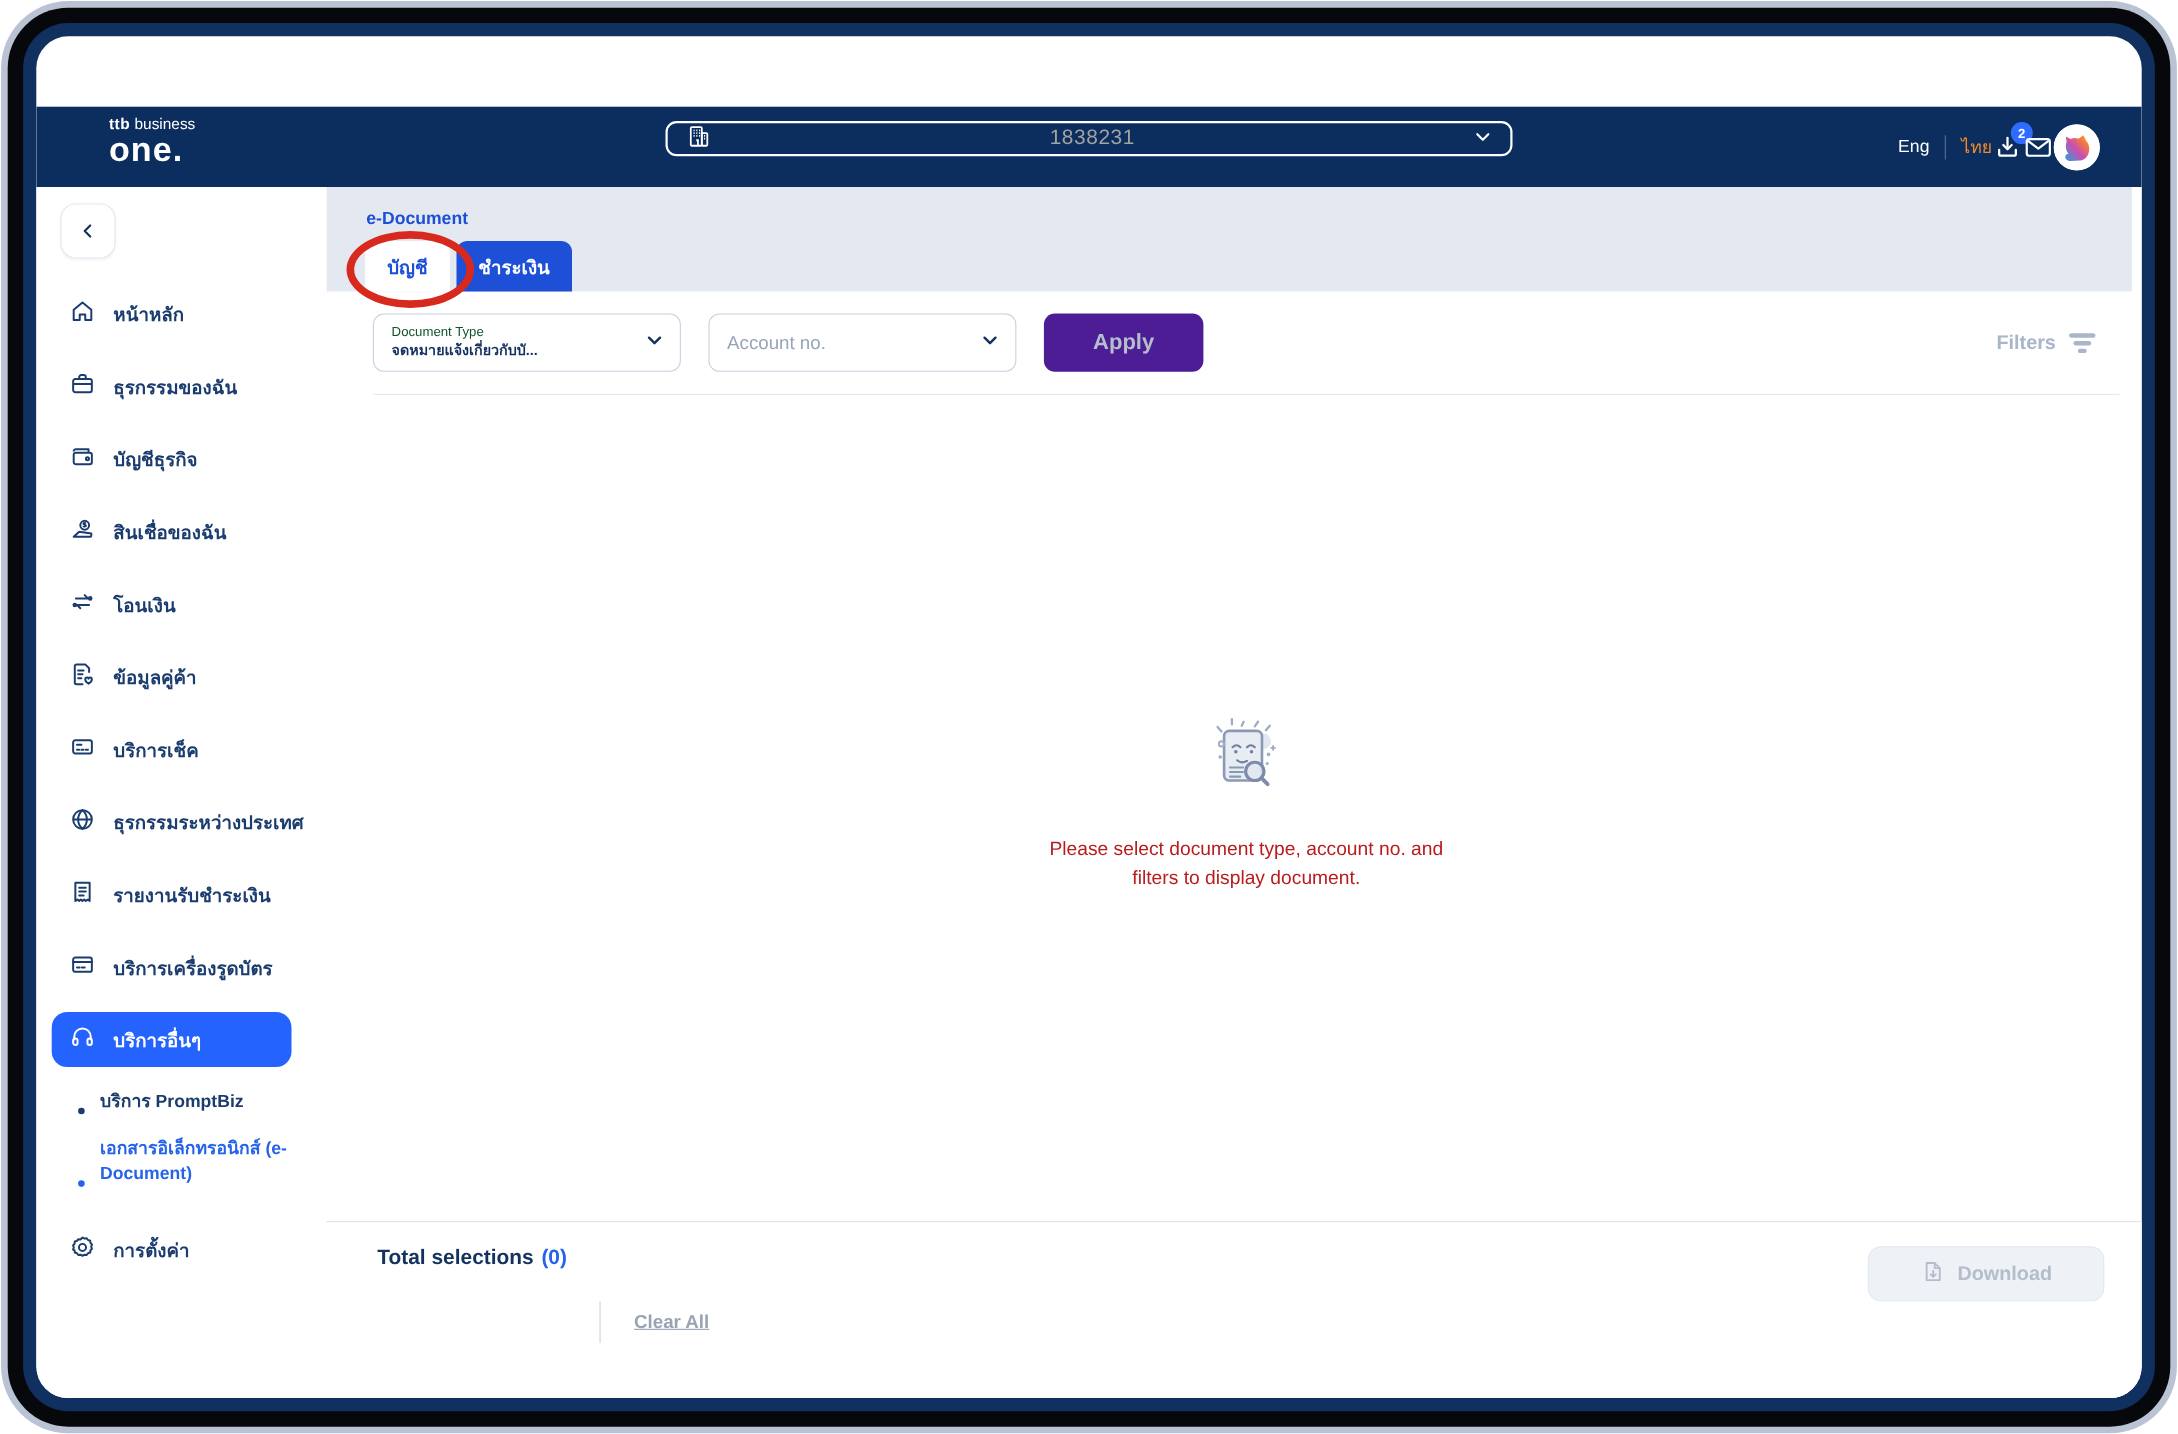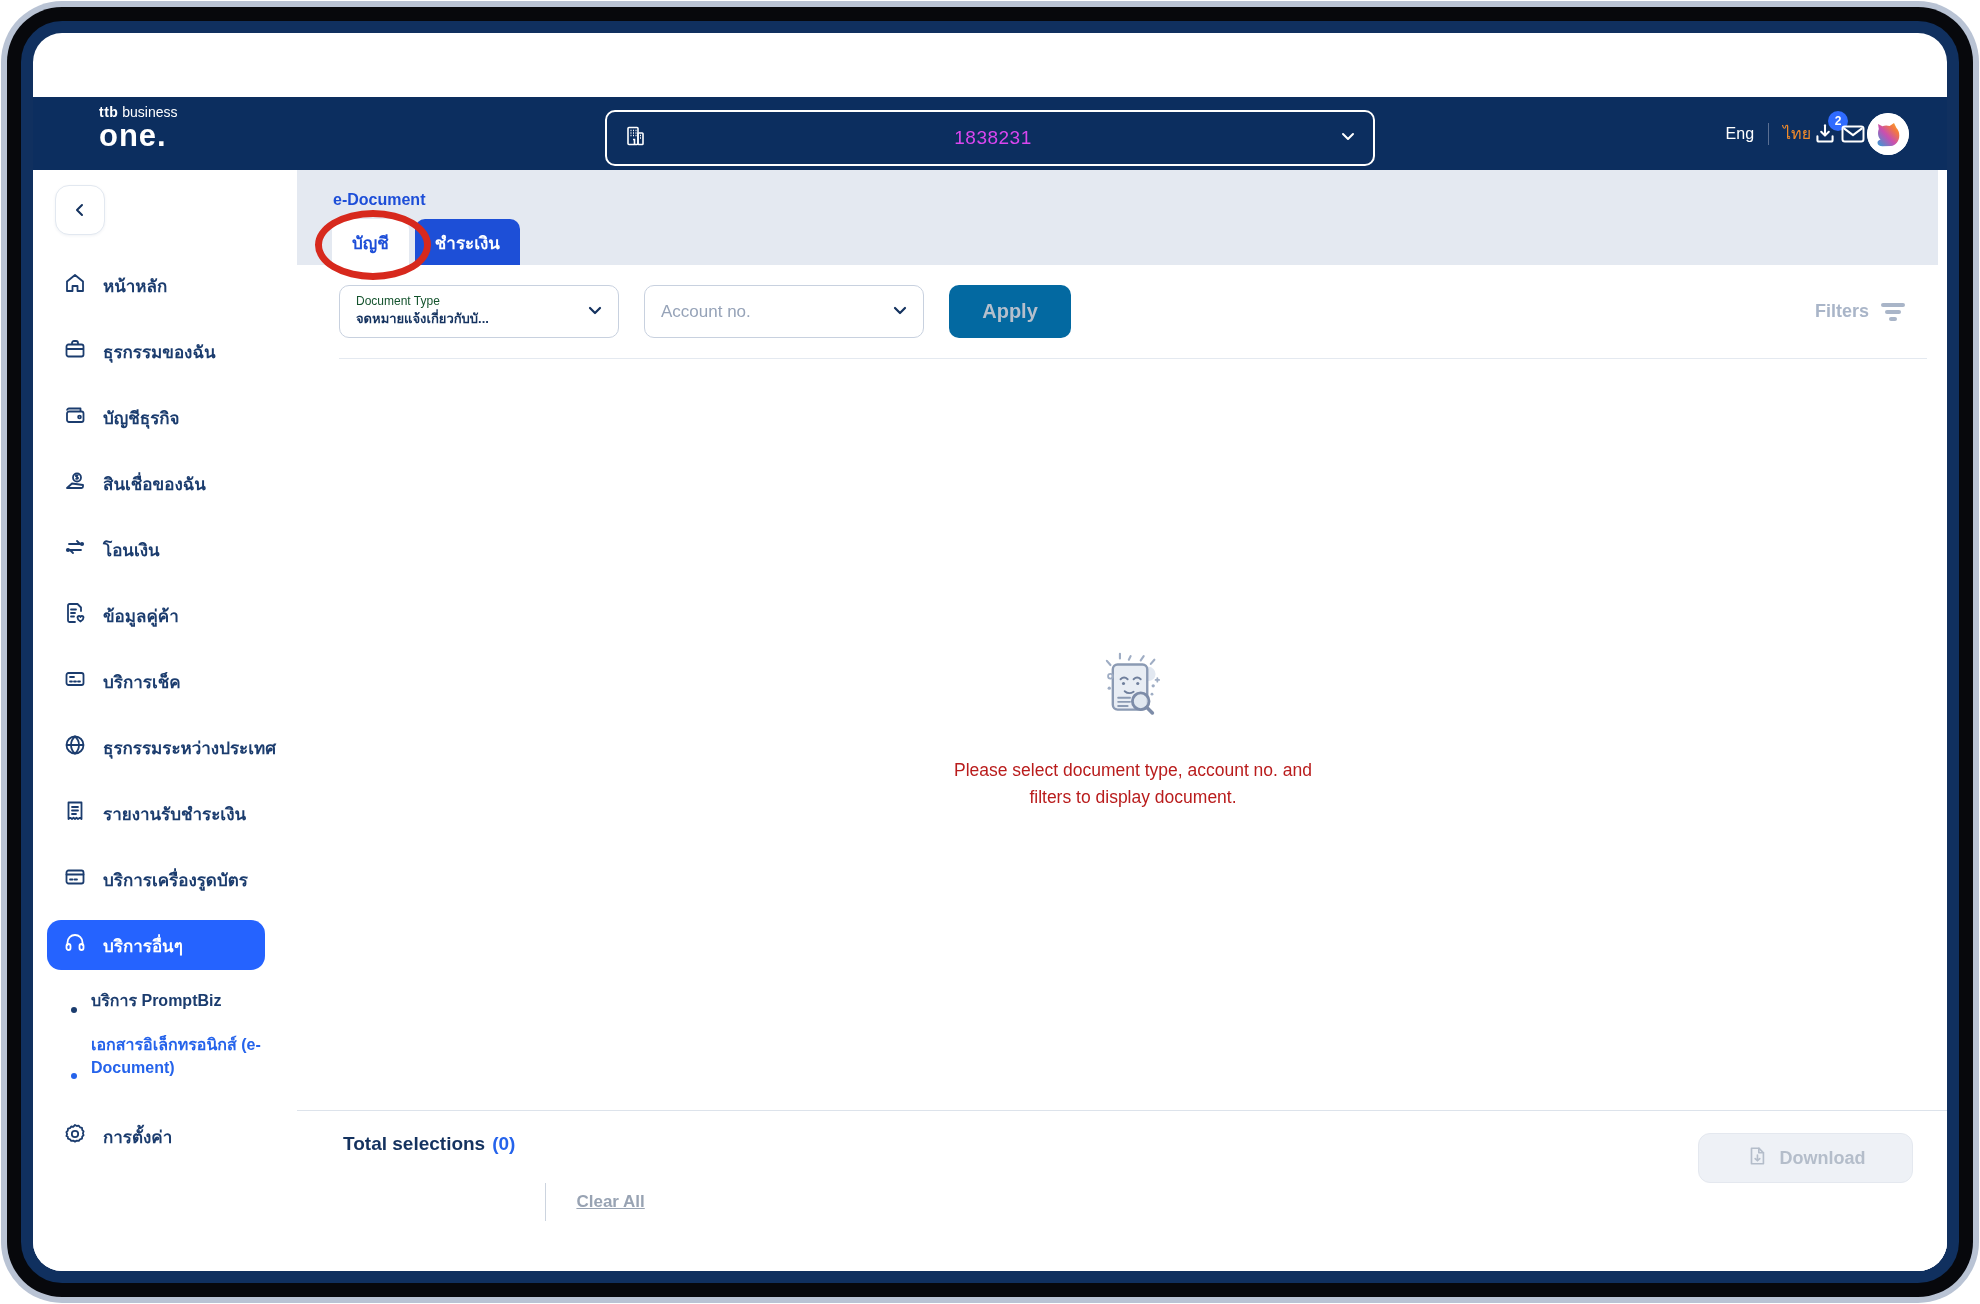--- a/index.html
+++ b/index.html
@@ -13,22 +13,22 @@
   .topbar {
     position:absolute; left:0; right:0; top:64px; height:73px;
     background:#0c2e5f; display:flex; align-items:center;
   }
   .brand { position:absolute; left:66px; top:8px; color:#fff; line-height:1; }
   .brand .row1 { font-size:14px; }
   .brand .row1 b { font-weight:bold; letter-spacing:.5px; }
   .brand .row2 { font-size:31px; font-weight:bold; letter-spacing:1px; margin-top:1px; }
   .acct {
     position:absolute; left:50%; transform:translateX(-50%); top:13px;
-    width:770px; height:56px; border:2px solid #ffffff; border-radius:10px;
-    display:flex; align-items:center; color:#d946ef; padding:0 16px; cursor:pointer;
+    width:770px; height:32px; border:2px solid #ffffff; border-radius:10px;
+    display:flex; align-items:center; color:#a3a3a3; padding:0 16px; cursor:pointer;
   }
   .acct .num { flex:1; text-align:center; font-size:19px; letter-spacing:.5px; }
   .top-right { position:absolute; right:38px; top:0; height:73px; display:flex; align-items:center; }
   .lang { display:flex; align-items:center; gap:14px; font-size:16px; }
   .lang .eng { color:#ffffff; cursor:pointer; }
   .lang .sep { width:1px; height:22px; background:#5a6f93; }
   .lang .thai { color:#f08a2a; cursor:pointer; }
   .icon-btn { position:relative; width:28px; height:28px; display:flex; align-items:center; justify-content:center; cursor:pointer; }
   .badge {
     position:absolute; top:-9px; right:-9px; min-width:20px; height:20px; border-radius:10px;
@@ -80,21 +80,21 @@
   .filter-row { display:flex; align-items:center; gap:25px; }
   .combo {
     width:280px; height:53px; border:1.5px solid #c8d1df; border-radius:10px; background:#fff;
     display:flex; align-items:center; padding:0 14px 0 16px; cursor:pointer;
   }
   .combo .texts { flex:1; overflow:hidden; }
   .combo .flabel { font-size:12px; color:#14532d; line-height:1.2; }
   .combo .fvalue { font-size:13px; color:#14325f; font-weight:bold; white-space:nowrap; }
   .combo .placeholder { font-size:17px; color:#96a3b8; }
   .btn-apply {
-    width:122px; height:53px; border:none; border-radius:10px; background:#0369a1;
+    width:145px; height:53px; border:none; border-radius:10px; background:#4c1d95;
     color:#b5bfcc; font-size:20px; font-weight:bold; cursor:default; font-family:inherit;
   }
   .filters-link { margin-left:auto; margin-right:22px; display:flex; align-items:center; gap:12px; color:#a9b5c8; font-size:18px; font-weight:bold; cursor:default; }
   .filter-icon { display:flex; flex-direction:column; align-items:center; gap:3px; }
   .filter-icon i { display:block; height:4px; border-radius:2px; background:#a9b5c8; }
   .filter-icon i:nth-child(1){ width:24px; } .filter-icon i:nth-child(2){ width:16px; } .filter-icon i:nth-child(3){ width:8px; }
   .hr { height:1px; background:#e4e9f0; margin:20px 0 0; }
   .empty { margin-top:290px; display:flex; flex-direction:column; align-items:center; }
   .empty-text { margin-top:28px; text-align:center; color:#b91c1c; font-size:17.5px; line-height:1.55; }
   

